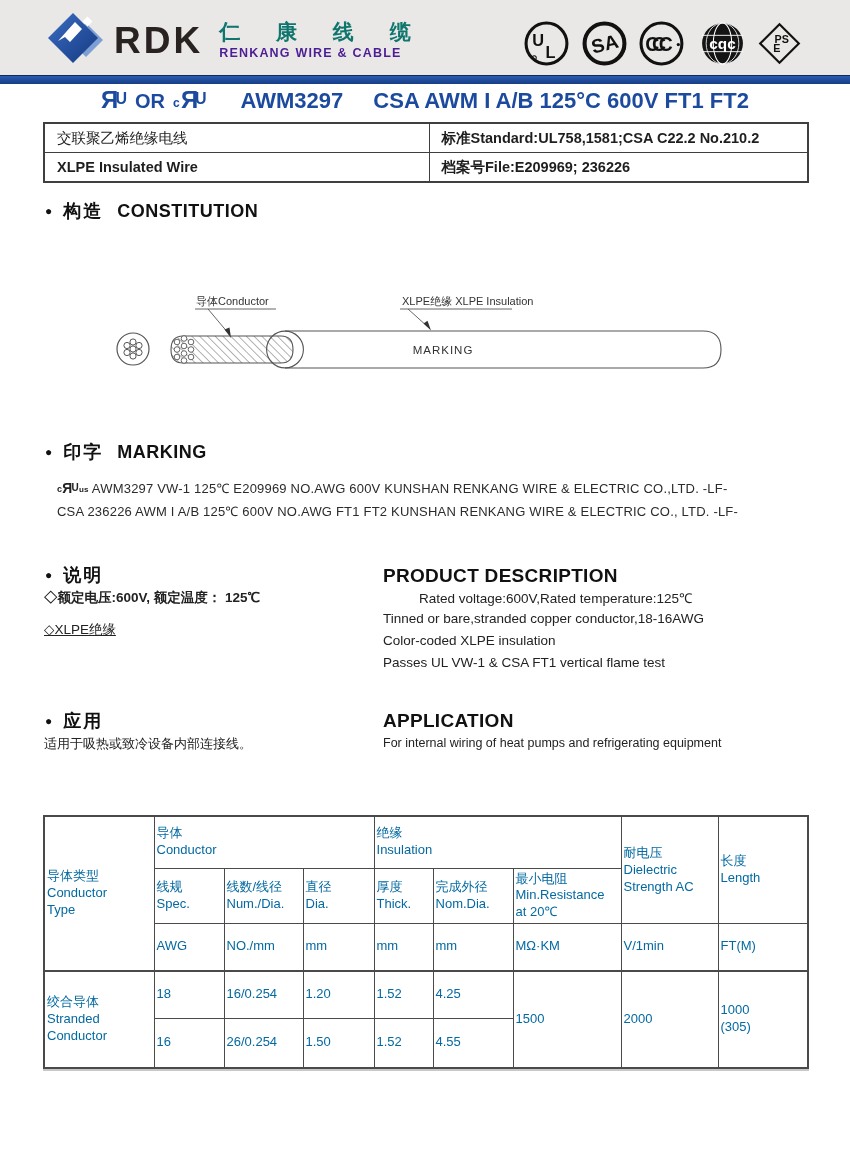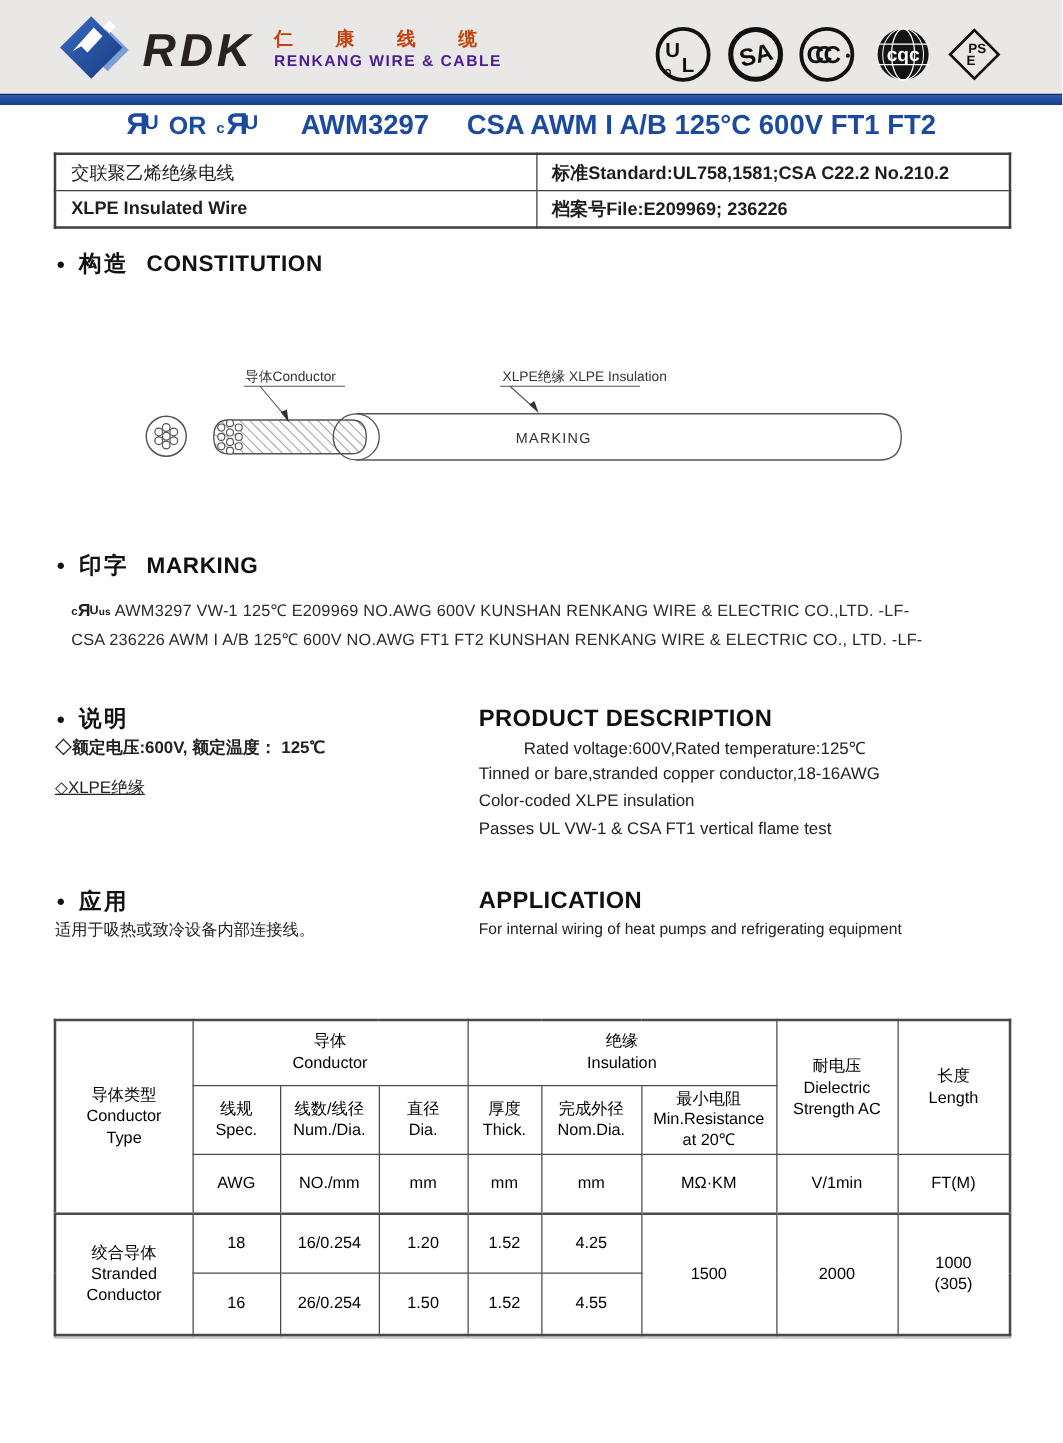--- a/index.html
+++ b/index.html
@@ -5,23 +5,23 @@
   html,body{margin:0;padding:0;background:#fff;}
   .page{position:relative;width:850px;height:1154px;background:#ffffff;
         font-family:"Liberation Sans",sans-serif;color:#1e1e1e;overflow:hidden;}
 
   
   .header-band{position:absolute;left:0;top:0;width:850px;height:75px;background:#e9e8e6;}
   .blue-bar{position:absolute;left:0;top:75px;width:850px;height:8px;
             background:linear-gradient(#2a5cb0,#173d86);border-top:1px solid #0e2a5e;}
   .logo-wrap{position:absolute;left:48px;top:11px;display:flex;align-items:center;gap:10px;}
   .logo-mark{width:56px;height:54px;}
-  .logo-rdk{font-size:37px;font-weight:900;letter-spacing:3px;color:#282220;line-height:1;margin-top:4px;font-style:italic;}
+  .logo-rdk{font-size:37px;font-weight:900;letter-spacing:3px;color:#282220;line-height:1;margin-top:4px;}
   .logo-cnwrap{margin-left:6px;margin-top:4px;}
-  .logo-cn{color:#c2410c;font-size:15px;font-weight:bold;letter-spacing:15px;line-height:1.1;white-space:nowrap;}
+  .logo-cn{color:#0f766e;font-size:21px;font-weight:bold;letter-spacing:15px;line-height:1.1;white-space:nowrap;}
   .logo-en{color:#4c1d95;font-size:12.5px;font-weight:bold;letter-spacing:1.2px;margin-top:2px;}
   .certs{position:absolute;left:523px;top:20px;display:flex;gap:11px;align-items:center;}
   .certs svg{display:block;}
 
   
   .title-row{position:absolute;left:0;top:86px;width:850px;display:flex;justify-content:center;
              align-items:baseline;color:#1b4a9e;font-weight:bold;}
   .ul-mark{font-weight:bold;color:#1b4a9e;white-space:nowrap;}
   .rflip{display:inline-block;transform:scaleX(-1);}
   .mark-big .rflip{font-size:24px;}
@@ -57,22 +57,22 @@
   .mark-sm .us-tiny{font-size:8px;vertical-align:1px;}
 
   
   .desc-item{position:absolute;left:44px;font-size:13.5px;color:#222;white-space:nowrap;}
   .desc-item-en{position:absolute;left:383px;font-size:13.5px;color:#222;white-space:nowrap;}
   .app-text{position:absolute;font-size:13px;color:#222;white-space:nowrap;}
 
   
   .spec{position:absolute;left:43px;top:815px;width:764px;border-collapse:collapse;
         table-layout:fixed;border:2px solid #4a4a4a;box-shadow:0 2px 0 #c8c8c8;}
-  .spec td{border:1px solid #4a4a4a;text-align:center;vertical-align:middle;
-           font-size:13px;color:#000000;padding:2px;line-height:1.3;}
+  .spec td{border:1px solid #4a4a4a;vertical-align:middle;
+           font-size:13px;color:#0369a1;padding:2px;line-height:1.3;}
   .spec .bb2{border-bottom-width:2px;}
   .spec .cellline{display:block;}
 </style>
 </head>
 <body>
 
 <div class="page">
 
   <div class="header-band">
     <div class="logo-wrap">

